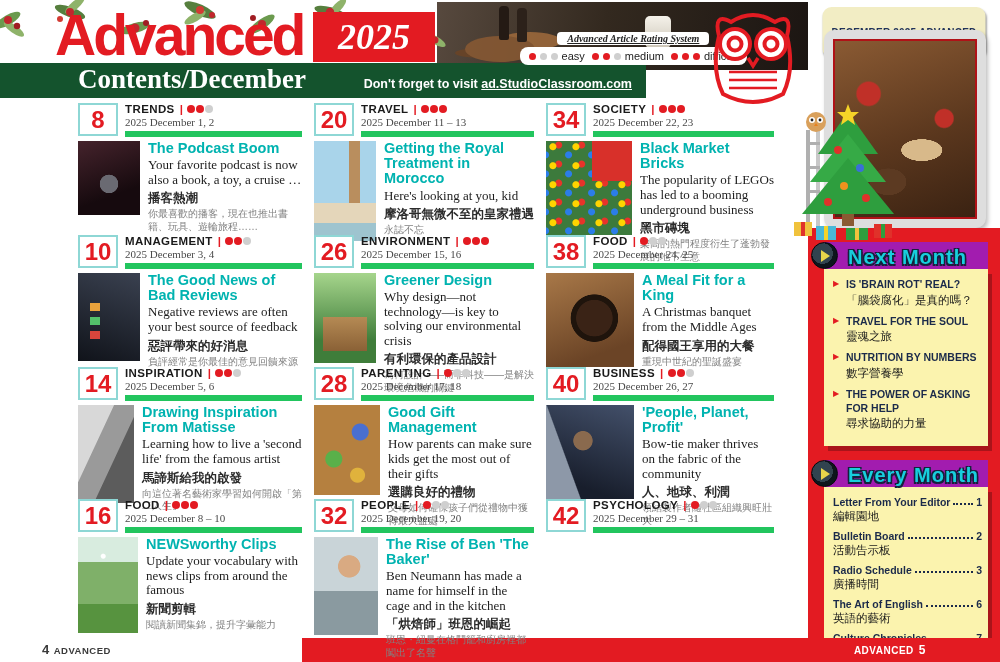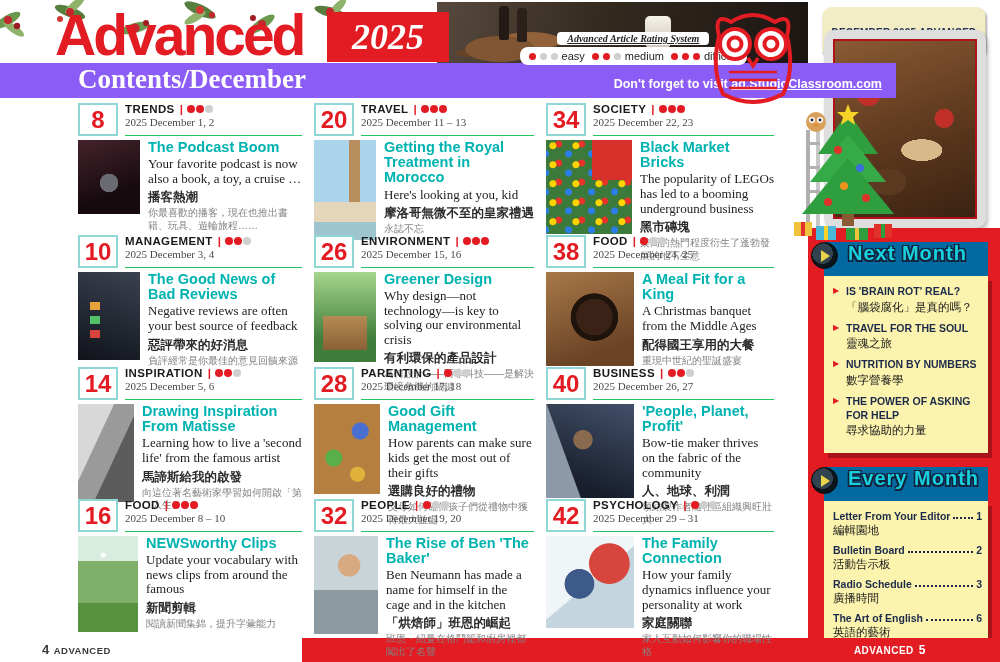--- a/index.html
+++ b/index.html
@@ -2,47 +2,47 @@
 <html><head>
 <meta charset="utf-8">
 <style>
   * { margin:0; padding:0; box-sizing:border-box; }
   html,body { width:1000px; height:662px; }
   body { position:relative; background:#fff; font-family:"Liberation Sans",sans-serif; overflow:hidden; }
 
   
   #garland { position:absolute; left:0; top:0; z-index:1; }
   #logo { position:absolute; left:55px; top:2px; z-index:2; font-size:57px; font-weight:bold; letter-spacing:-3px; color:#e31b22; font-family:"Liberation Sans",sans-serif; }
-  #year-box { position:absolute; left:327px; top:12px; width:122px; height:50px; background:#e31b22; z-index:2; display:flex; align-items:center; justify-content:center; }
+  #year-box { position:absolute; left:313px; top:12px; width:122px; height:50px; background:#e31b22; z-index:2; display:flex; align-items:center; justify-content:center; }
   #year-box span { color:#fff; font-family:"Liberation Serif",serif; font-weight:bold; font-style:italic; font-size:36px; }
   #banner { position:absolute; left:437px; top:2px; width:372px; height:68px; background:linear-gradient(100deg,#57493e 0%,#33291f 45%,#1b1512 100%); overflow:visible; }
   .bread { position:absolute; left:28px; top:34px; width:70px; height:26px; border-radius:50%; background:#8a5a33; box-shadow:30px -8px 0 -4px #a06b3c, -18px 4px 0 -8px #6b4426; opacity:.85; }
   .pitcher { position:absolute; left:208px; top:14px; width:26px; height:34px; border-radius:5px 5px 8px 8px; background:linear-gradient(#f5f2ea,#c9c2b4); }
   .bottle { position:absolute; left:62px; top:4px; width:10px; height:34px; border-radius:4px 4px 2px 2px; background:#241a14; box-shadow:18px 2px 0 0 #2c211a; }
   #rating-pill { position:absolute; right:62px; bottom:5px; z-index:3; text-align:center; }
   #rating-title { display:inline-block; background:#fff; border-radius:4px; padding:1px 10px; font-family:"Liberation Serif",serif; font-style:italic; font-weight:bold; font-size:10px; color:#222; text-decoration:underline; margin-bottom:2px; }
   #rating-levels { display:flex; align-items:center; background:#fff; border-radius:8px; padding:3px 9px; gap:7px; }
   .level { display:flex; align-items:center; gap:3px; }
   .lv-label { font-size:11px; color:#222; }
   .dot { display:inline-block; width:7px; height:7px; border-radius:50%; background:#cfcfcf; margin-right:1px; }
   .dot.on { background:#e31b22; }
   #owl { position:absolute; right:8px; top:4px; z-index:4; }
 
   
-  #contents-band { position:absolute; left:0; top:63px; width:896px; height:35px; background:#8b5cf6; z-index:2; }
+  #contents-band { position:absolute; left:0; top:63px; width:646px; height:35px; background:#14532d; z-index:2; }
   #contents-title { position:absolute; left:78px; top:1px; color:#fff; font-family:"Liberation Serif",serif; font-weight:bold; font-size:27px; }
   #reminder { position:absolute; right:14px; bottom:7px; color:#fff; font-size:12.5px; font-weight:bold; }
   #reminder a { color:#fff; }
 
   
   #grid { position:absolute; left:0; top:103px; width:808px; display:grid; grid-template-columns:236px 232px 240px; grid-auto-rows:132px; padding-left:78px; z-index:1; }
   .card { position:relative; padding-right:12px; }
   .a-head { display:flex; gap:7px; }
   .pagebox { width:40px; height:33px; border:2.5px solid #8ed7d5; background:#fff; color:#e31b22; font-weight:bold; font-size:24px; display:flex; align-items:center; justify-content:center; flex:none; }
-  .head-txt { flex:1; border-bottom:1px solid #22c55e; padding-bottom:3px; }
+  .head-txt { flex:1; border-bottom:6px solid #22c55e; padding-bottom:3px; }
   .cat-line { font-size:11.5px; font-weight:bold; color:#1a1a1a; letter-spacing:.4px; display:flex; align-items:center; }
   .sep { color:#e31b22; margin:0 4px 0 5px; font-weight:bold; }
   .cat-line .dot { width:8px; height:8px; }
   .date { font-family:"Liberation Serif",serif; font-size:11px; color:#4a4a4a; margin-top:1px; }
   .a-body { display:flex; gap:8px; margin-top:4px; }
   .thumb { flex:none; width:62px; height:88px; background:#ccc; }
   .a-text { flex:1; }
   .title { font-size:14.5px; line-height:1.05; font-weight:bold; color:#00b3b0; margin-bottom:2px; }
   .desc { font-family:"Liberation Serif",serif; font-size:13px; line-height:1.12; color:#1c1c1c; }
   .zht { font-size:12.5px; font-weight:bold; color:#2b2b2b; margin-top:3px; }
@@ -64,21 +64,21 @@
 
   
   #sidebar { position:absolute; left:808px; top:0; width:192px; height:662px; background:#fff; }
   #issue-badge { position:absolute; left:50%; transform:translateX(-50%); top:7px; background:#f2edc4; color:#23355c; font-weight:bold; font-size:10px; letter-spacing:.2px; padding:20px 9px; border-radius:9px; white-space:nowrap; box-shadow:1px 2px 2px rgba(0,0,0,.35); }
   #photo-frame { position:absolute; left:16px; top:30px; width:162px; height:198px; background:#dedede; border-radius:10px; box-shadow:2px 3px 4px rgba(0,0,0,.25); }
   #feast-photo { position:absolute; inset:9px; border:2px solid #b01217; background:radial-gradient(ellipse 34px 18px at 62% 62%, #d8b98a 0 60%, transparent 61%), radial-gradient(ellipse 30px 22px at 38% 80%, #5c3a22 0 60%, transparent 61%), radial-gradient(circle at 24% 30%, #c03028 0 7%, transparent 8%), radial-gradient(circle at 78% 44%, #c03028 0 6%, transparent 7%), linear-gradient(160deg,#8a5a33 0%, #5c381e 55%, #3a2212 100%); }
   #tree { position:absolute; left:-22px; top:102px; z-index:5; }
   #red-panel { position:absolute; left:0; top:228px; width:192px; height:434px; background:#e31b22; }
 
   .note-box { position:relative; margin:14px 12px 0 16px; width:164px; }
-  .note-head { position:relative; height:34px; background:#0369a1; display:flex; align-items:flex-start; padding-left:24px; }
+  .note-head { position:relative; height:27px; background:#a21caf; display:flex; align-items:flex-end; padding-left:24px; }
   .note-title { font-size:20px; font-weight:bold; letter-spacing:1px; color:#17cfdd; text-shadow:1.5px 1.5px 0 #14223c, -1.5px 1.5px 0 #14223c, 1.5px -1.5px 0 #14223c, -1.5px -1.5px 0 #14223c; }
   .note-circle { position:absolute; left:-13px; top:0; width:27px; height:27px; border-radius:50%; background:radial-gradient(circle at 42% 42%, #31434f 0 50%, #0d151c 51%); border:1px solid #05090d; }
   .note-circle::after { content:""; position:absolute; left:9px; top:7px; border-left:9px solid #e8d44a; border-top:6px solid transparent; border-bottom:6px solid transparent; }
   .note-body { background:#fbf3ae; padding:9px 6px 8px 9px; box-shadow:4px 5px 0 rgba(60,10,12,.35); }
 
   .nm-item { position:relative; padding-left:13px; margin-bottom:7px; }
   .nm-item::before { content:"▶"; position:absolute; left:0; top:1px; font-size:8px; color:#e31b22; }
   .nm-en { font-size:10.5px; font-weight:bold; color:#1b2a4a; line-height:1.3; }
   .nm-zh { font-size:11.5px; color:#1a1a1a; margin-top:1px; }
 
@@ -454,29 +454,20 @@
   <article class="card">
     <div class="a-head">
       <div class="pagebox">42</div>
       <div class="head-txt">
         <div class="cat-line">
           <span class="cat">PSYCHOLOGY</span>
           <span class="sep">|</span>
           <span class="dots"><span class="dot on"></span><span class="dot"></span><span class="dot"></span></span>
         </div>
         <div class="date">2025 December 29 – 31</div>
-      </div>
-    </div>
-    <div class="a-body">
-      <div class="thumb t-family-office"></div>
-      <div class="a-text">
-        <h3 class="title">The Family Connection</h3>
-        <p class="desc">How your family dynamics influence your personality at work</p>
-        <h4 class="zht">家庭關聯</h4>
-        <p class="zhd">家人互動如何影響你的職場性格</p>
       </div>
     </div>
   </article>
 </div>
 
 <div id="sidebar">
   <div id="issue-badge">DECEMBER 2025 ADVANCED</div>
   <div id="photo-frame">
     <div id="feast-photo"></div>
   </div>

